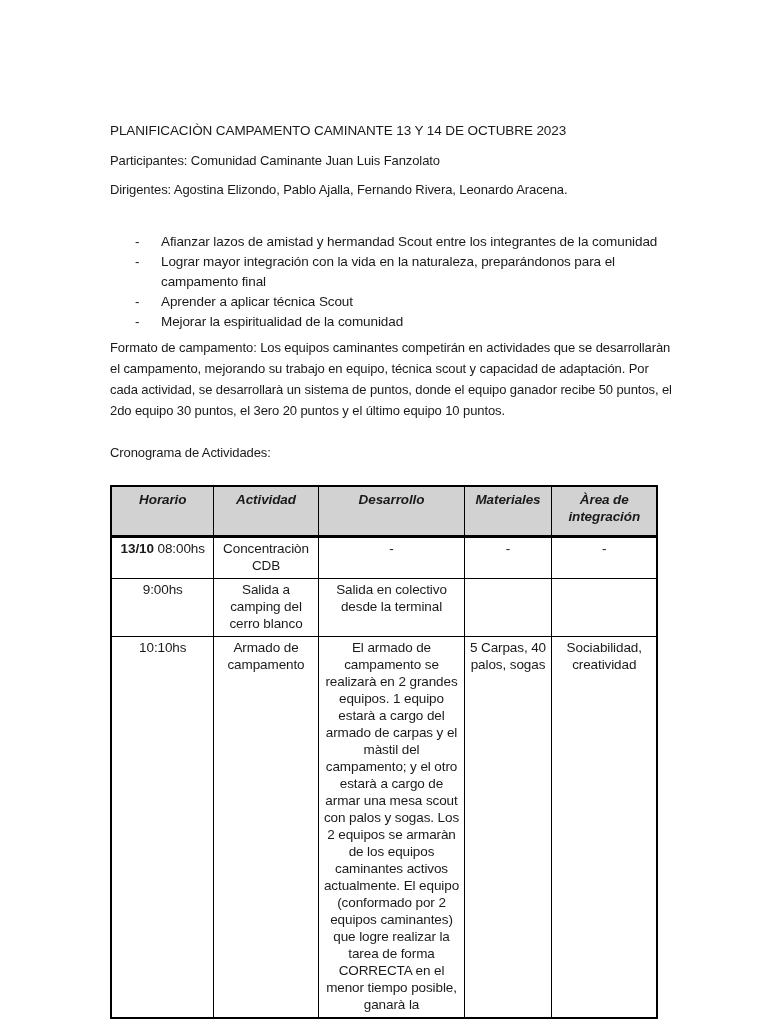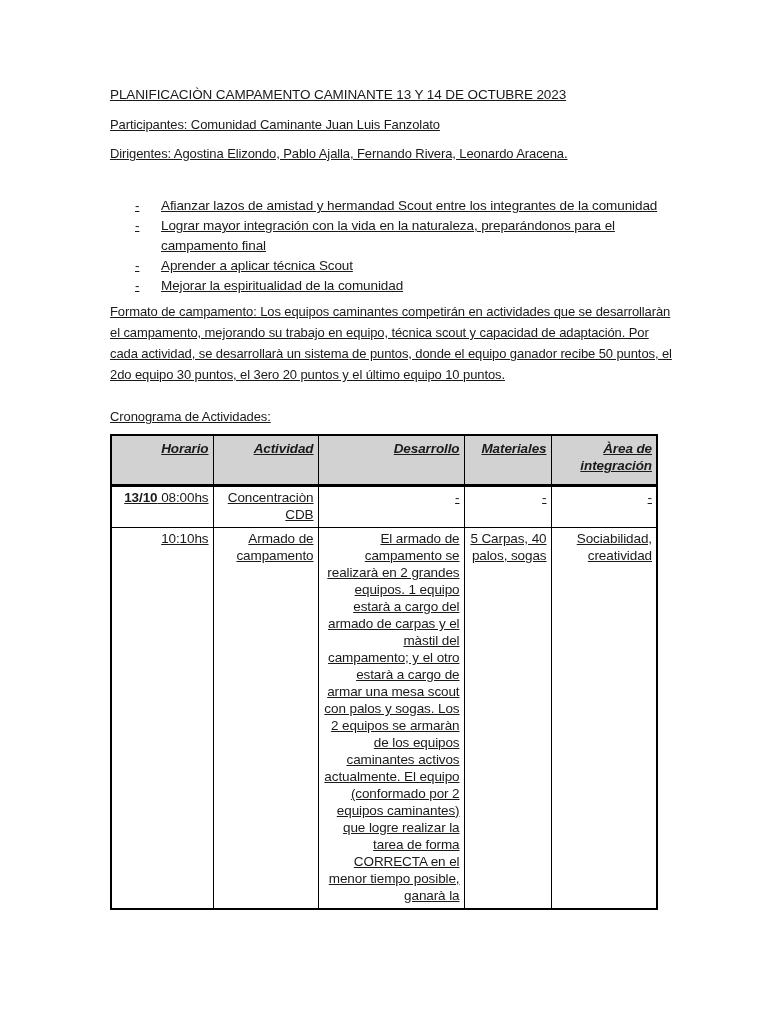--- a/index.html
+++ b/index.html
@@ -11,22 +11,21 @@
   body {
     width: 768px;
     height: 1024px;
     overflow: hidden;
     font-family: "Liberation Sans", "DejaVu Sans", sans-serif;
     color: #1a1a1a;
   }
   .page {
     width: 768px;
     height: 964px;
-    padding: 84px 90px 0 110px;
-    text-decoration: underline;
+    padding: 120px 90px 0 110px;
   }
   .title {
     font-size: 13.5px;
     line-height: 21px;
     letter-spacing: -0.1px;
     margin: 0 0 9px 0;
   }
   .para {
     font-size: 13px;
     line-height: 21px;
@@ -52,33 +51,33 @@
     flex: 0 0 26px;
   }
   .obj-text {
     flex: 1;
   }
   .format-para {
     margin-top: 5px;
     margin-bottom: 21px;
   }
   .schedule-heading {
-    margin-bottom: 7px;
+    margin-bottom: 22px;
   }
   table.schedule {
     border-collapse: collapse;
     table-layout: fixed;
     width: 546px;
     border: 2px solid #000000;
     margin-top: 2px;
   }
   table.schedule th, table.schedule td {
     border: 1px solid #000000;
     vertical-align: top;
-    text-align: right;
+    text-align: center;
     font-size: 13.5px;
     line-height: 17px;
     letter-spacing: -0.1px;
     padding: 2px 4px 4px 5px;
     overflow: hidden;
   }
   table.schedule th {
     background: #d2d2d2;
     font-weight: bold;
     font-style: italic;
@@ -147,20 +146,27 @@
     </thead>
     <tbody>
       <tr>
         <td><span class="b">13/10</span><span> 08:00hs</span></td>
         <td>Concentraciòn CDB</td>
         <td>-</td>
         <td>-</td>
         <td>-</td>
       </tr>
       <tr>
+        <td><span class="b"></span><span>9:00hs</span></td>
+        <td>Salida a camping del cerro blanco</td>
+        <td>Salida en colectivo desde la terminal</td>
+        <td></td>
+        <td></td>
+      </tr>
+      <tr>
         <td><span class="b"></span><span>10:10hs</span></td>
         <td>Armado de campamento</td>
         <td>El armado de campamento se realizarà en 2 grandes equipos. 1 equipo estarà a cargo del armado de carpas y el màstil del campamento; y el otro estarà a cargo de armar una mesa scout con palos y sogas. Los 2 equipos se armaràn de los equipos caminantes activos actualmente. El equipo (conformado por 2 equipos caminantes) que logre realizar la tarea de forma CORRECTA en el menor tiempo posible, ganarà la</td>
         <td>5 Carpas, 40 palos, sogas</td>
         <td>Sociabilidad, creatividad</td>
       </tr>
     </tbody>
   </table>
 
 </div>

